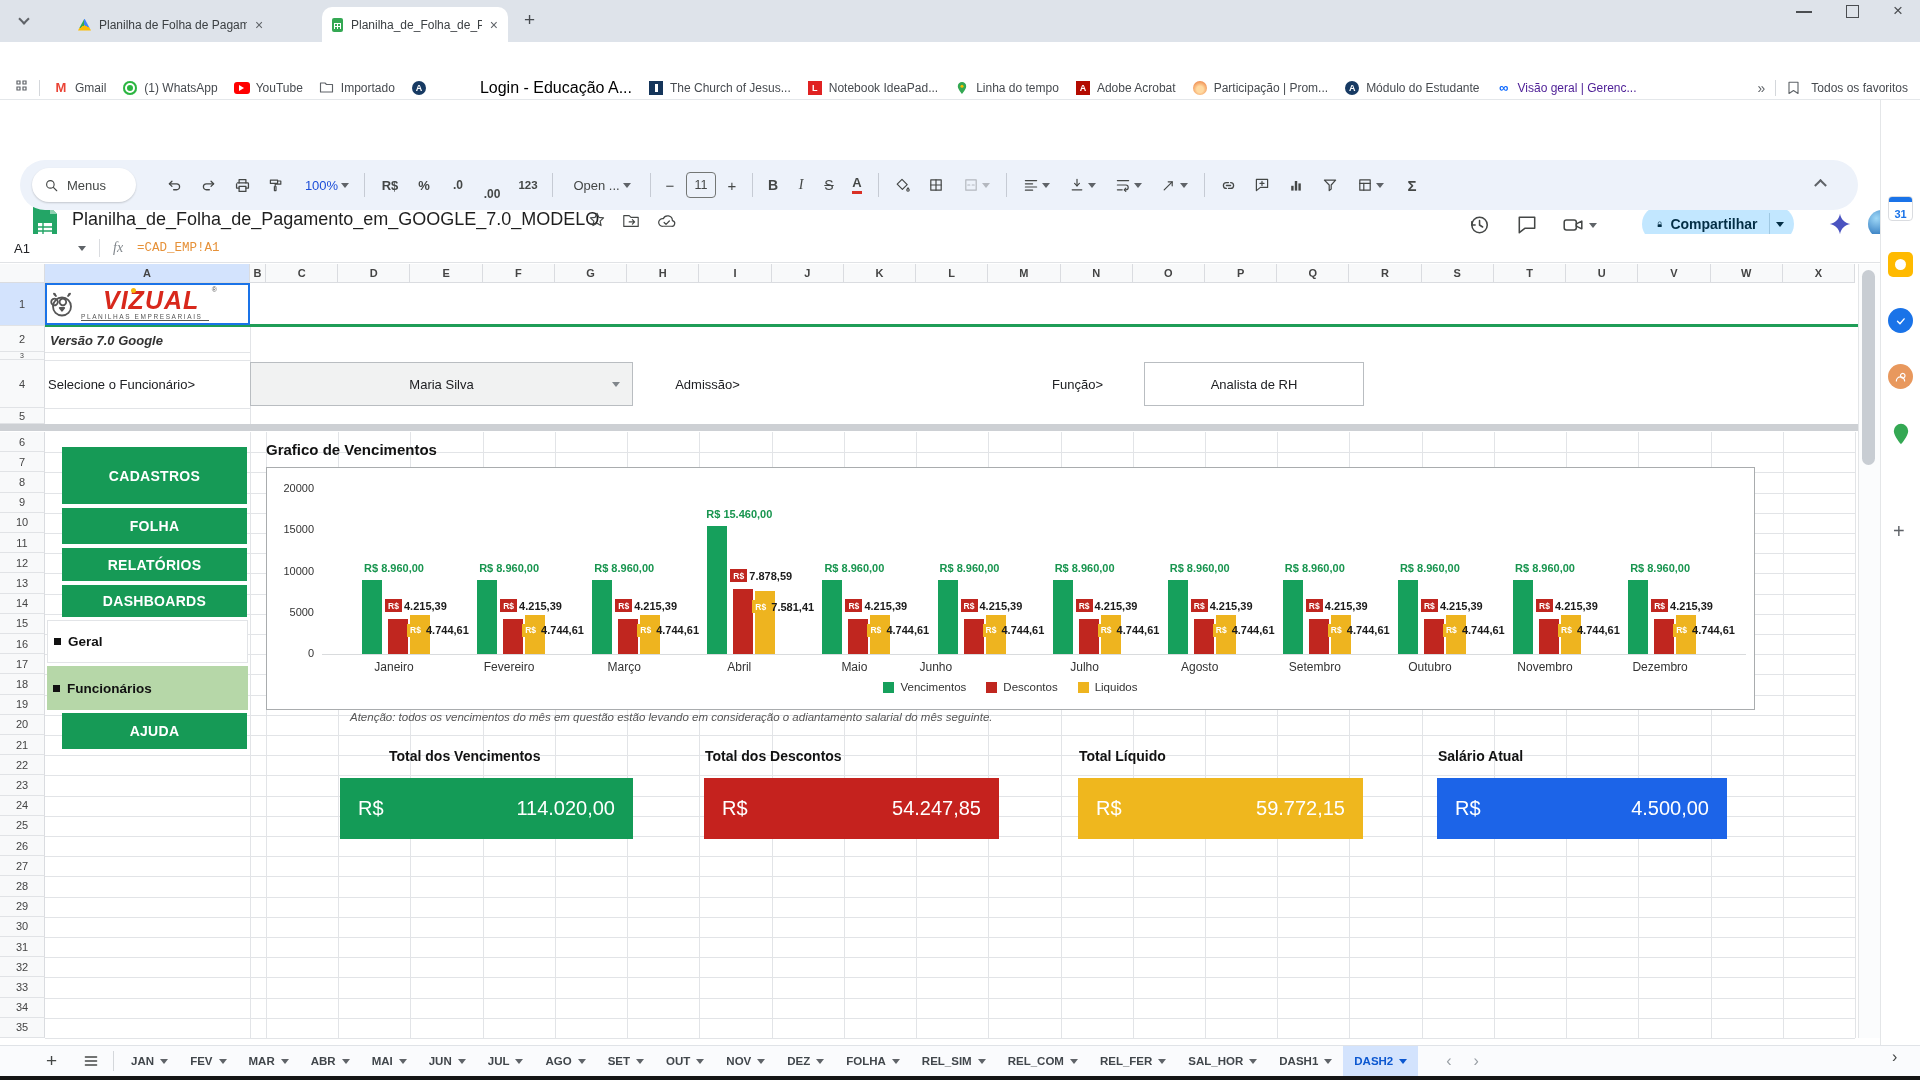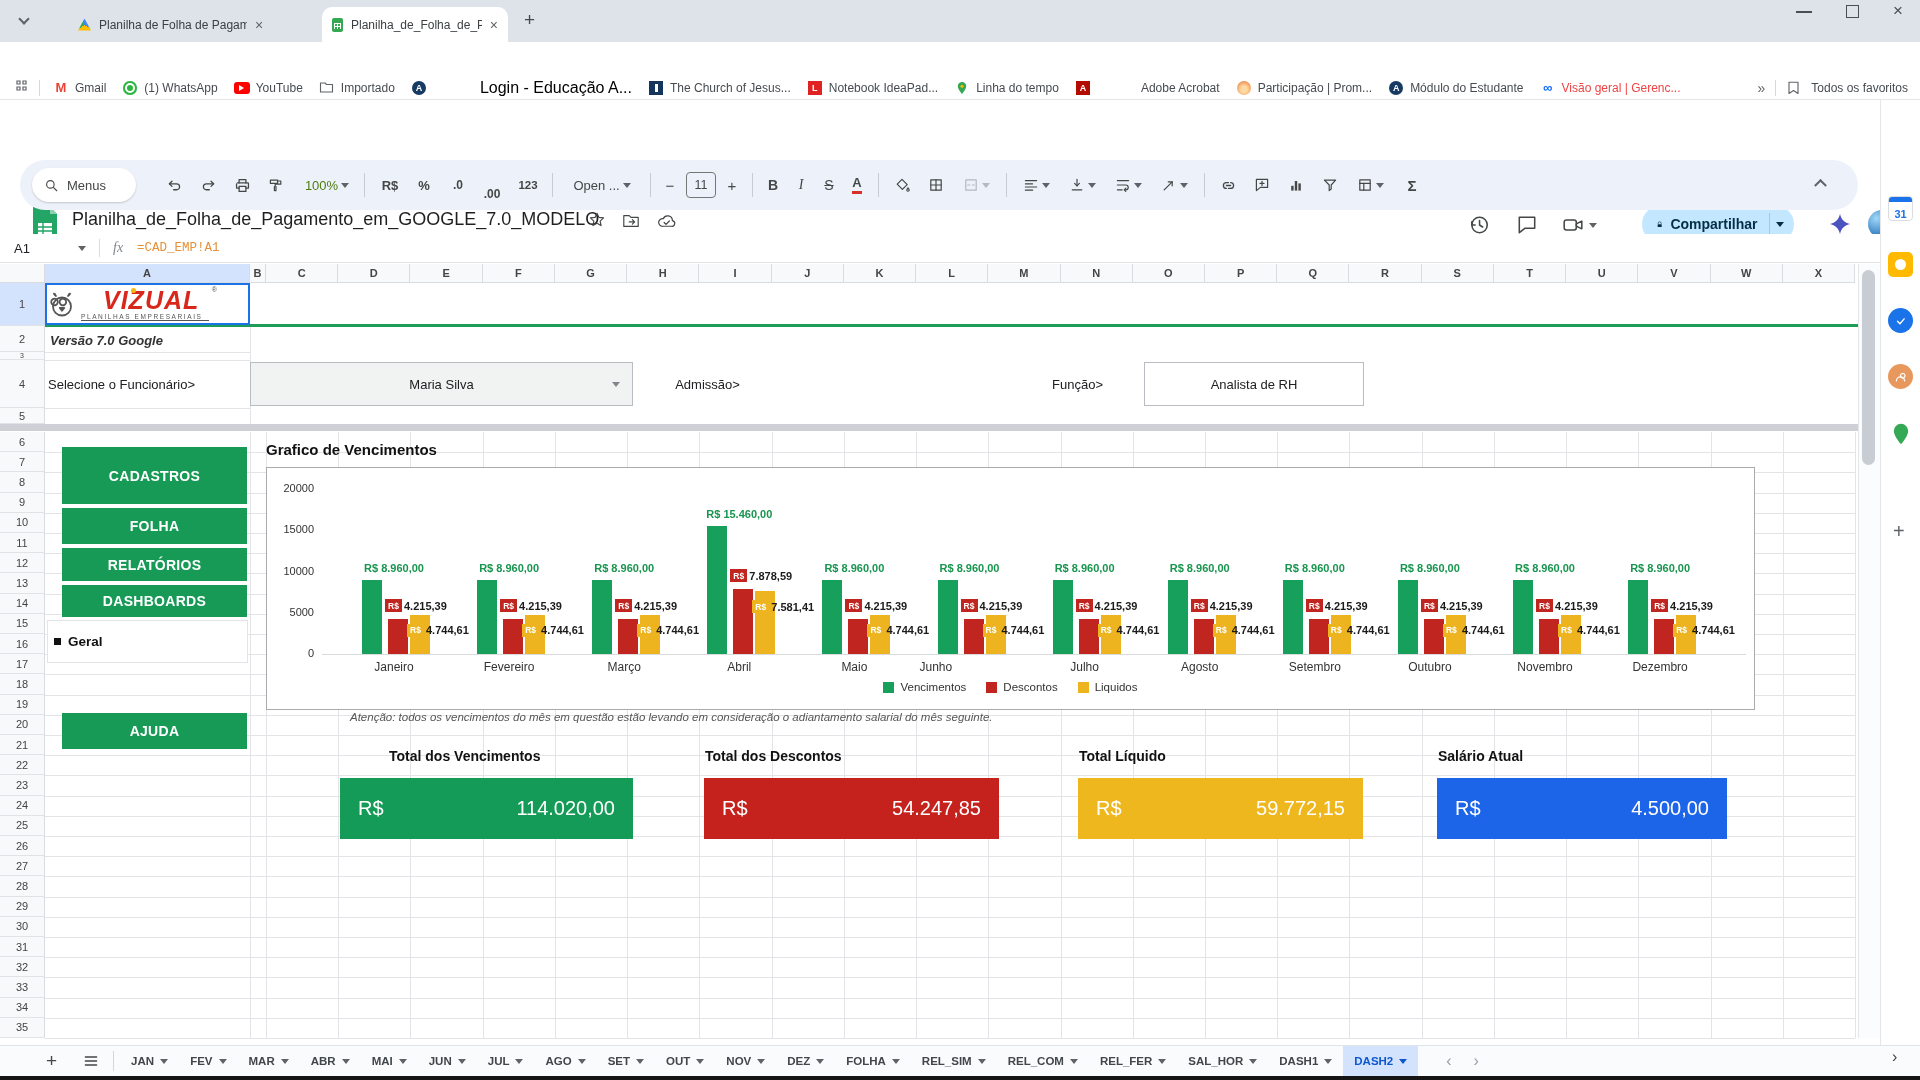--- a/index.html
+++ b/index.html
@@ -178,39 +178,39 @@
               <path d="M10 1.5a6 6 0 0 1 6 6c0 4.5-6 11-6 11s-6-6.5-6-11a6 6 0 0 1 6-6z" fill="#34a853"></path>
               <circle cx="10" cy="7.5" r="2.2" fill="#fbbc04"></circle>
             </svg>
           </div>
           <div style="font-size: 12px; color: rgb(71, 75, 80); white-space: nowrap;">Linha do tempo</div>
         </div>
         <div style="display: flex; align-items: center; gap: 6px; height: 24px; padding: 0px 3px; flex: 0 0 auto;">
           <div style="width: 16px; height: 16px; display: flex; align-items: center; justify-content: center; flex: 0 0 auto;">
             <span style="display:inline-flex;width:14px;height:14px;background:#b30b00;color:#fff;font-size:9px;font-weight:700;align-items:center;justify-content:center">A</span>
           </div>
-          <div style="font-size: 12px; color: rgb(71, 75, 80); white-space: nowrap; margin-left: 44px;">Adobe Acrobat</div>
+          <div style="font-size: 12px; color: rgb(71, 75, 80); white-space: nowrap;">Adobe Acrobat</div>
         </div>
         <div style="display: flex; align-items: center; gap: 6px; height: 24px; padding: 0px 3px; flex: 0 0 auto;">
           <div style="width: 16px; height: 16px; display: flex; align-items: center; justify-content: center; flex: 0 0 auto;">
             <span style="display:inline-block;width:14px;height:14px;border-radius:50%;background:radial-gradient(circle at 50% 60%,#ffd9a0 30%,#e8692a)"></span>
           </div>
           <div style="font-size: 12px; color: rgb(71, 75, 80); white-space: nowrap;">Participação | Prom...</div>
         </div>
         <div style="display: flex; align-items: center; gap: 6px; height: 24px; padding: 0px 3px; flex: 0 0 auto;">
           <div style="width: 16px; height: 16px; display: flex; align-items: center; justify-content: center; flex: 0 0 auto;">
             <span style="display:inline-flex;width:14px;height:14px;border-radius:50%;background:#173a63;color:#fff;font-size:9px;font-weight:700;align-items:center;justify-content:center">A</span>
           </div>
           <div style="font-size: 12px; color: rgb(71, 75, 80); white-space: nowrap;">Módulo do Estudante</div>
         </div>
         <div style="display: flex; align-items: center; gap: 6px; height: 24px; padding: 0px 3px; flex: 0 0 auto;">
           <div style="width: 16px; height: 16px; display: flex; align-items: center; justify-content: center; flex: 0 0 auto;">
             <b style="color:#0866ff;font-size:13px;line-height:1">∞</b>
           </div>
-          <div style="font-size: 12px; color: #ef4444; white-space: nowrap;">Visão geral | Gerenc...</div>
+          <div style="font-size: 12px; color: #4c1d95; white-space: nowrap;">Visão geral | Gerenc...</div>
         </div>
       </div>
     <div style="display:flex;align-items:center;gap:10px;margin-right:12px;">
       <span style="font-size:14px;color:#5f6368;">»</span>
       <span style="width:1px;height:16px;background:#d4d7db;"></span>
       <svg width="15" height="15" viewBox="0 0 20 20">
           <path d="M4 3h12v15l-6-4-6 4z" fill="none" stroke="#5f6368" stroke-width="1.5" stroke-linejoin="round"></path>
         </svg>
       <span style="font-size:12px;color:#474b50;white-space:nowrap;">Todos os favoritos</span>
     </div>
@@ -303,21 +303,21 @@
         </svg>
       </div>
       <div style="position: absolute; left: 240px; top: 9px; width: 32px; height: 32px; display: flex; align-items: center; justify-content: center; gap: 3px; border-radius: 6px;">
         <svg viewBox="0 0 20 20" width="16" height="16">
           <path d="M3 4h9v4H3z" fill="none" stroke="#444746" stroke-width="1.5" stroke-linecap="round" stroke-linejoin="round"></path>
           <path d="M12 5h4v4h-7v3" fill="none" stroke="#444746" stroke-width="1.5" stroke-linecap="round" stroke-linejoin="round"></path>
           <path d="M8 12v5h2v-5" fill="none" stroke="#444746" stroke-width="1.5" stroke-linecap="round" stroke-linejoin="round"></path>
         </svg>
       </div>
       <div style="position: absolute; left: 278px; top: 9px; width: 58px; height: 32px; display: flex; align-items: center; justify-content: center; gap: 3px; border-radius: 6px;">
-        <div style="font-size: 13px; color: #4d7c0f;">100%</div>
+        <div style="font-size: 13px; color: #1d4ed8;">100%</div>
         <span class="crt"></span>
       </div>
       <div class="sep" style="left: 344px;"></div>
       <div style="position: absolute; left: 354px; top: 9px; width: 32px; height: 32px; display: flex; align-items: center; justify-content: center; gap: 3px; border-radius: 6px;">
         <div style="font-size: 13px; font-weight: 600; color: rgb(68, 71, 70);">R$</div>
       </div>
       <div style="position: absolute; left: 388px; top: 9px; width: 32px; height: 32px; display: flex; align-items: center; justify-content: center; gap: 3px; border-radius: 6px;">
         <div style="font-size: 13px; font-weight: 600; color: rgb(68, 71, 70);">%</div>
       </div>
       <div style="position: absolute; left: 422px; top: 9px; width: 32px; height: 32px; display: flex; align-items: center; justify-content: center; gap: 3px; border-radius: 6px;">
@@ -606,20 +606,24 @@
       <div style="position: absolute; left: 1035px; top: 360px; width: 85px; height: 48px; display: flex; align-items: center; justify-content: center; font-size: 13px; color: rgb(32, 33, 36);">Função&gt;</div>
       <div style="position: absolute; left: 1144px; top: 362px; width: 220px; height: 44px; background: rgb(255, 255, 255); border: 1px solid rgb(185, 189, 193); display: flex; align-items: center; justify-content: center; font-size: 13px; color: rgb(32, 33, 36);">Analista de RH</div>
       <div class=" navbtn" style="position: absolute; left: 62px; top: 447px; width: 185px; height: 57px;">CADASTROS</div>
       <div class=" navbtn" style="position: absolute; left: 62px; top: 508px; width: 185px; height: 36px;">FOLHA</div>
       <div class=" navbtn" style="position: absolute; left: 62px; top: 548px; width: 185px; height: 33px;">RELATÓRIOS</div>
       <div class=" navbtn" style="position: absolute; left: 62px; top: 585px; width: 185px; height: 32px;">DASHBOARDS</div>
       <div style="position: absolute; left: 47px; top: 620px; width: 201px; height: 43px; background: rgb(255, 255, 255); border: 1px solid rgb(226, 228, 231); display: flex; align-items: center; gap: 7px; padding-left: 6px; font-size: 13.5px; font-weight: 700; color: rgb(17, 17, 17);">
         <div style="width: 7px; height: 7px; background: rgb(17, 17, 17); flex: 0 0 auto;"></div>
         <div>Geral</div>
       </div>
+      <div style="position: absolute; left: 47px; top: 666px; width: 201px; height: 44px; background: rgb(182, 215, 168); display: flex; align-items: center; gap: 7px; padding-left: 6px; font-size: 13.5px; font-weight: 700; color: rgb(17, 17, 17);">
+        <div style="width: 7px; height: 7px; background: rgb(17, 17, 17); flex: 0 0 auto;"></div>
+        <div>Funcionários</div>
+      </div>
       <div class=" navbtn" style="position: absolute; left: 62px; top: 713px; width: 185px; height: 36px;">AJUDA</div>
       <div style="position: absolute; left: 266px; top: 441px; font-size: 15px; font-weight: 700; color: rgb(17, 17, 17);">Grafico de Vencimentos</div>
       <div style="position: absolute; left: 266px; top: 467px; width: 1489px; height: 243px; background: rgb(255, 255, 255); border: 1px solid rgb(169, 172, 174);"></div>
       <div style="position: absolute; left: 270px; top: 482px; width: 44px; text-align: right; font-size: 11px; color: rgb(51, 51, 51);">20000</div>
       <div style="position: absolute; left: 270px; top: 523.25px; width: 44px; text-align: right; font-size: 11px; color: rgb(51, 51, 51);">15000</div>
       <div style="position: absolute; left: 270px; top: 564.5px; width: 44px; text-align: right; font-size: 11px; color: rgb(51, 51, 51);">10000</div>
       <div style="position: absolute; left: 270px; top: 605.75px; width: 44px; text-align: right; font-size: 11px; color: rgb(51, 51, 51);">5000</div>
       <div style="position: absolute; left: 270px; top: 647px; width: 44px; text-align: right; font-size: 11px; color: rgb(51, 51, 51);">0</div>
       <div style="position: absolute; left: 322px; top: 654px; width: 1424px; height: 1px; background: rgb(217, 219, 221);"></div>
       <div style="position: absolute; left: 362px; top: 580.08px; width: 20px; height: 73.92px; background: rgb(22, 160, 92);"></div>

